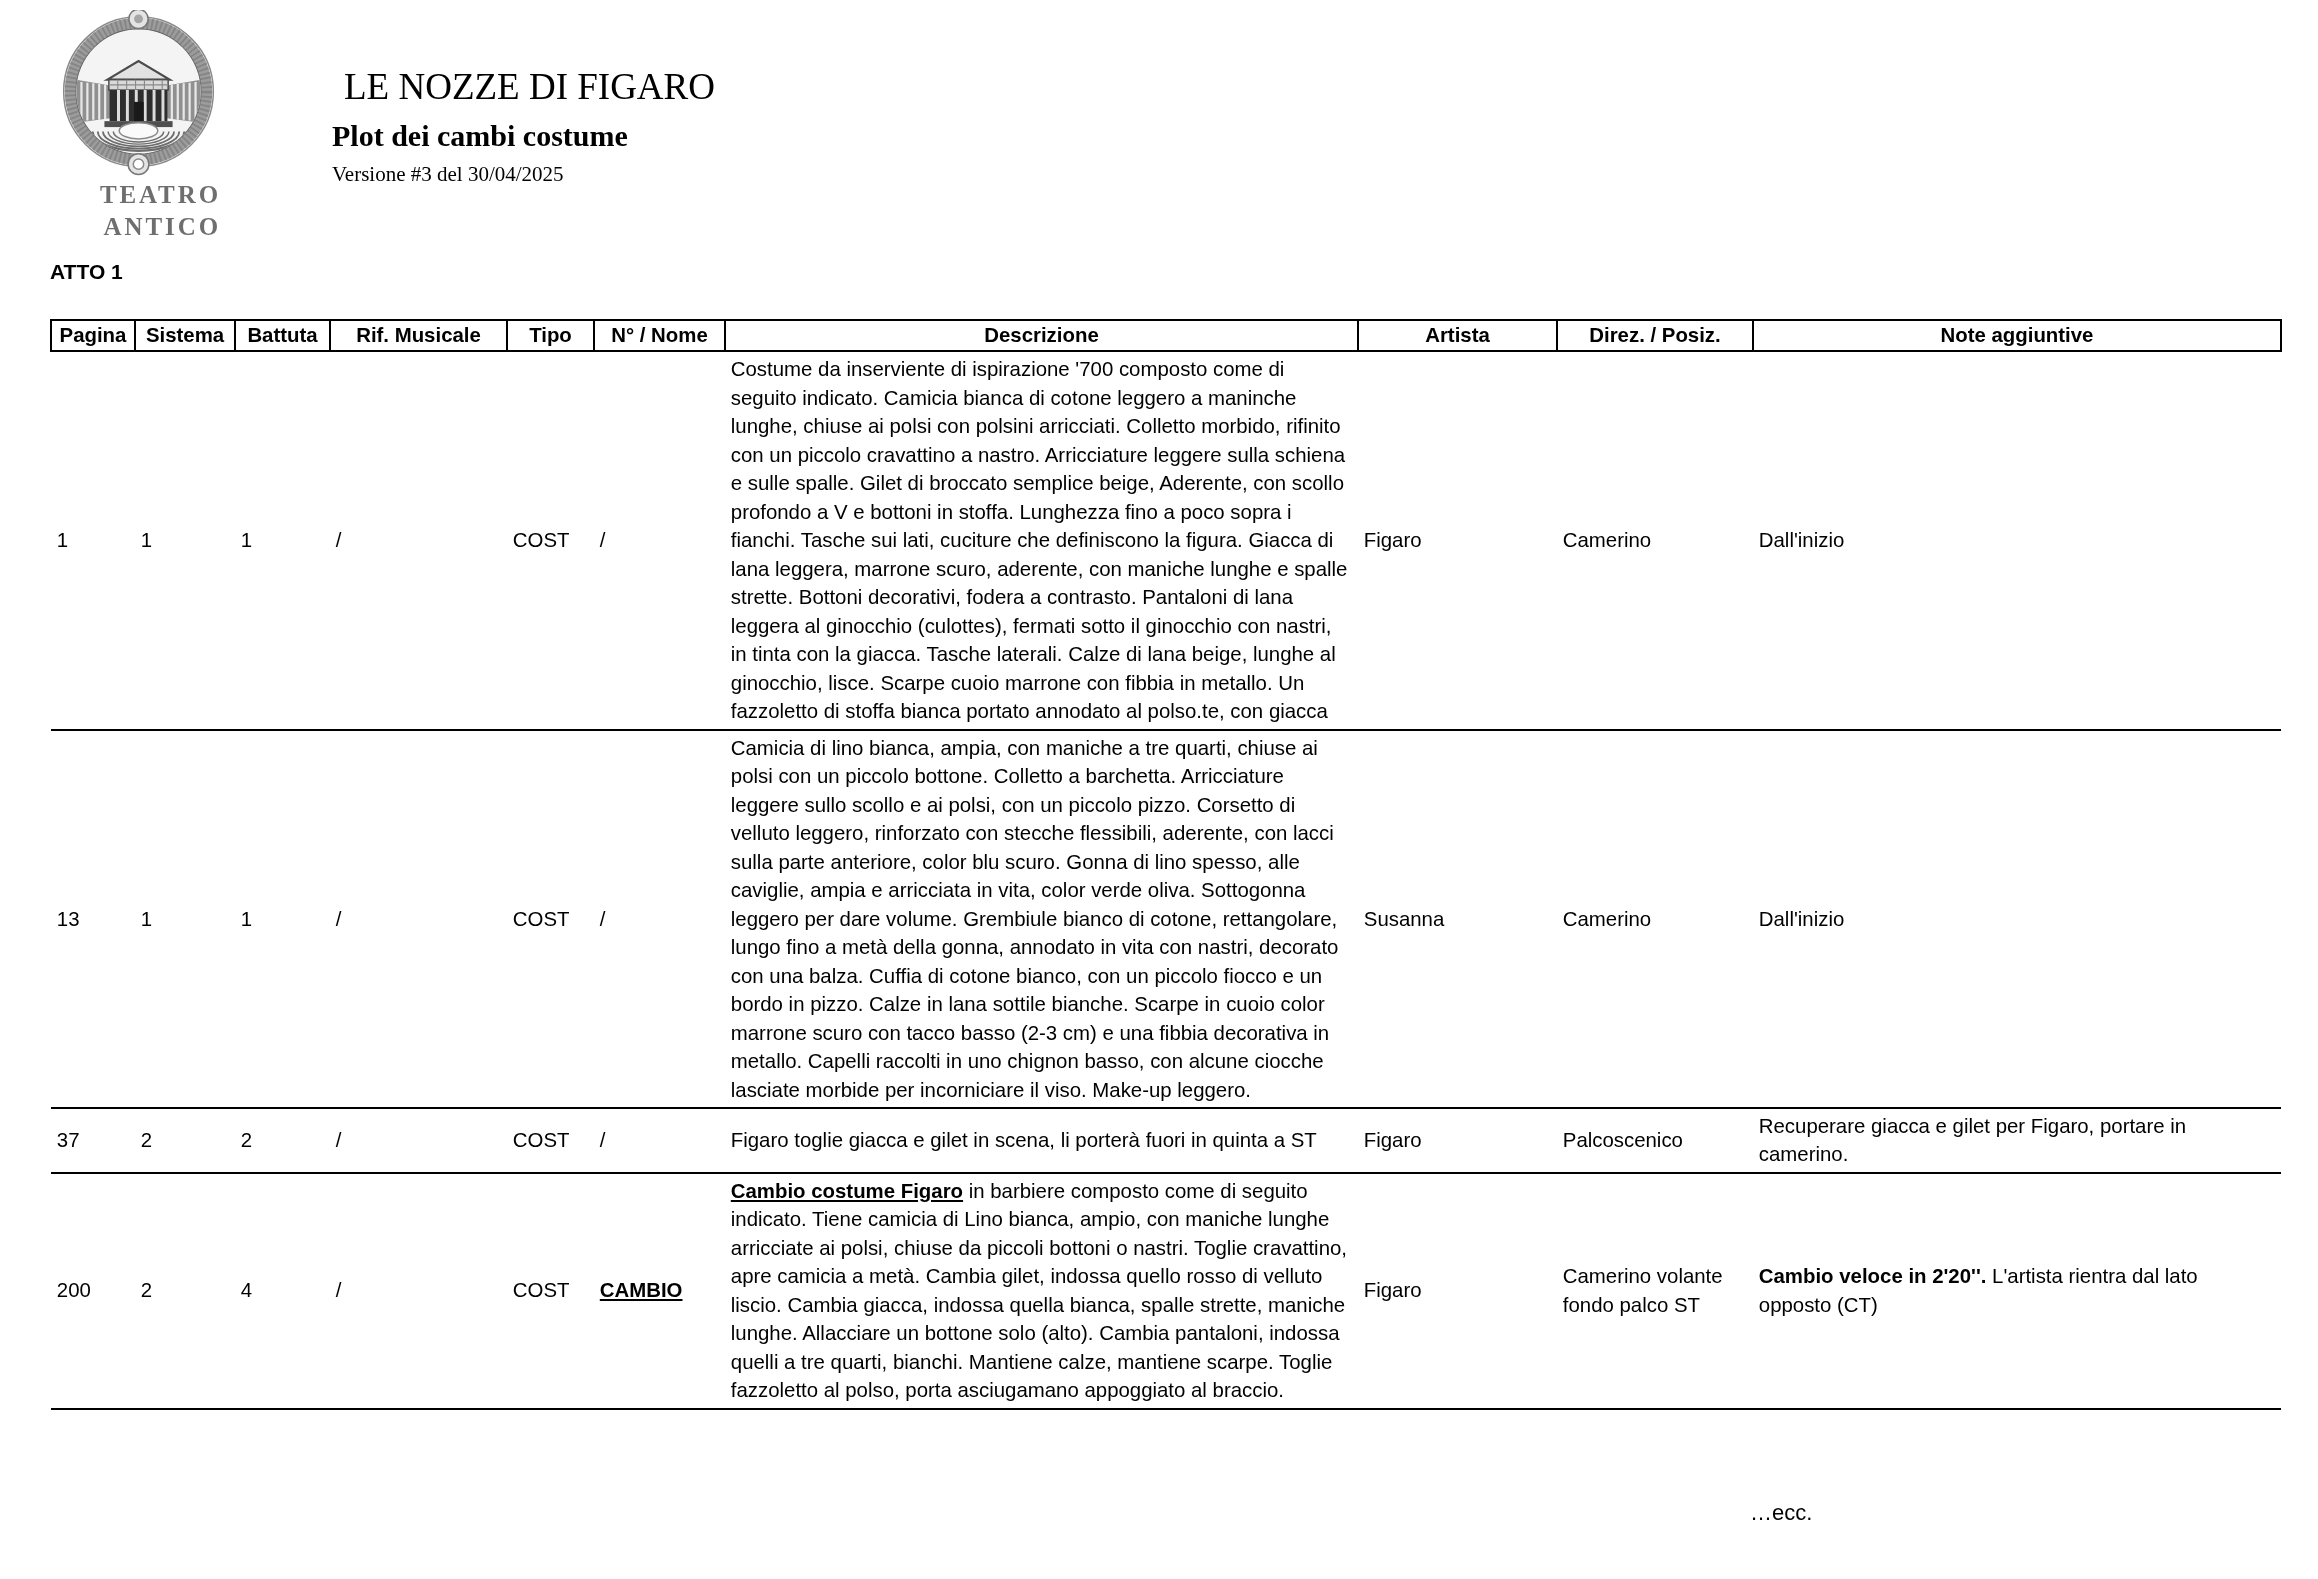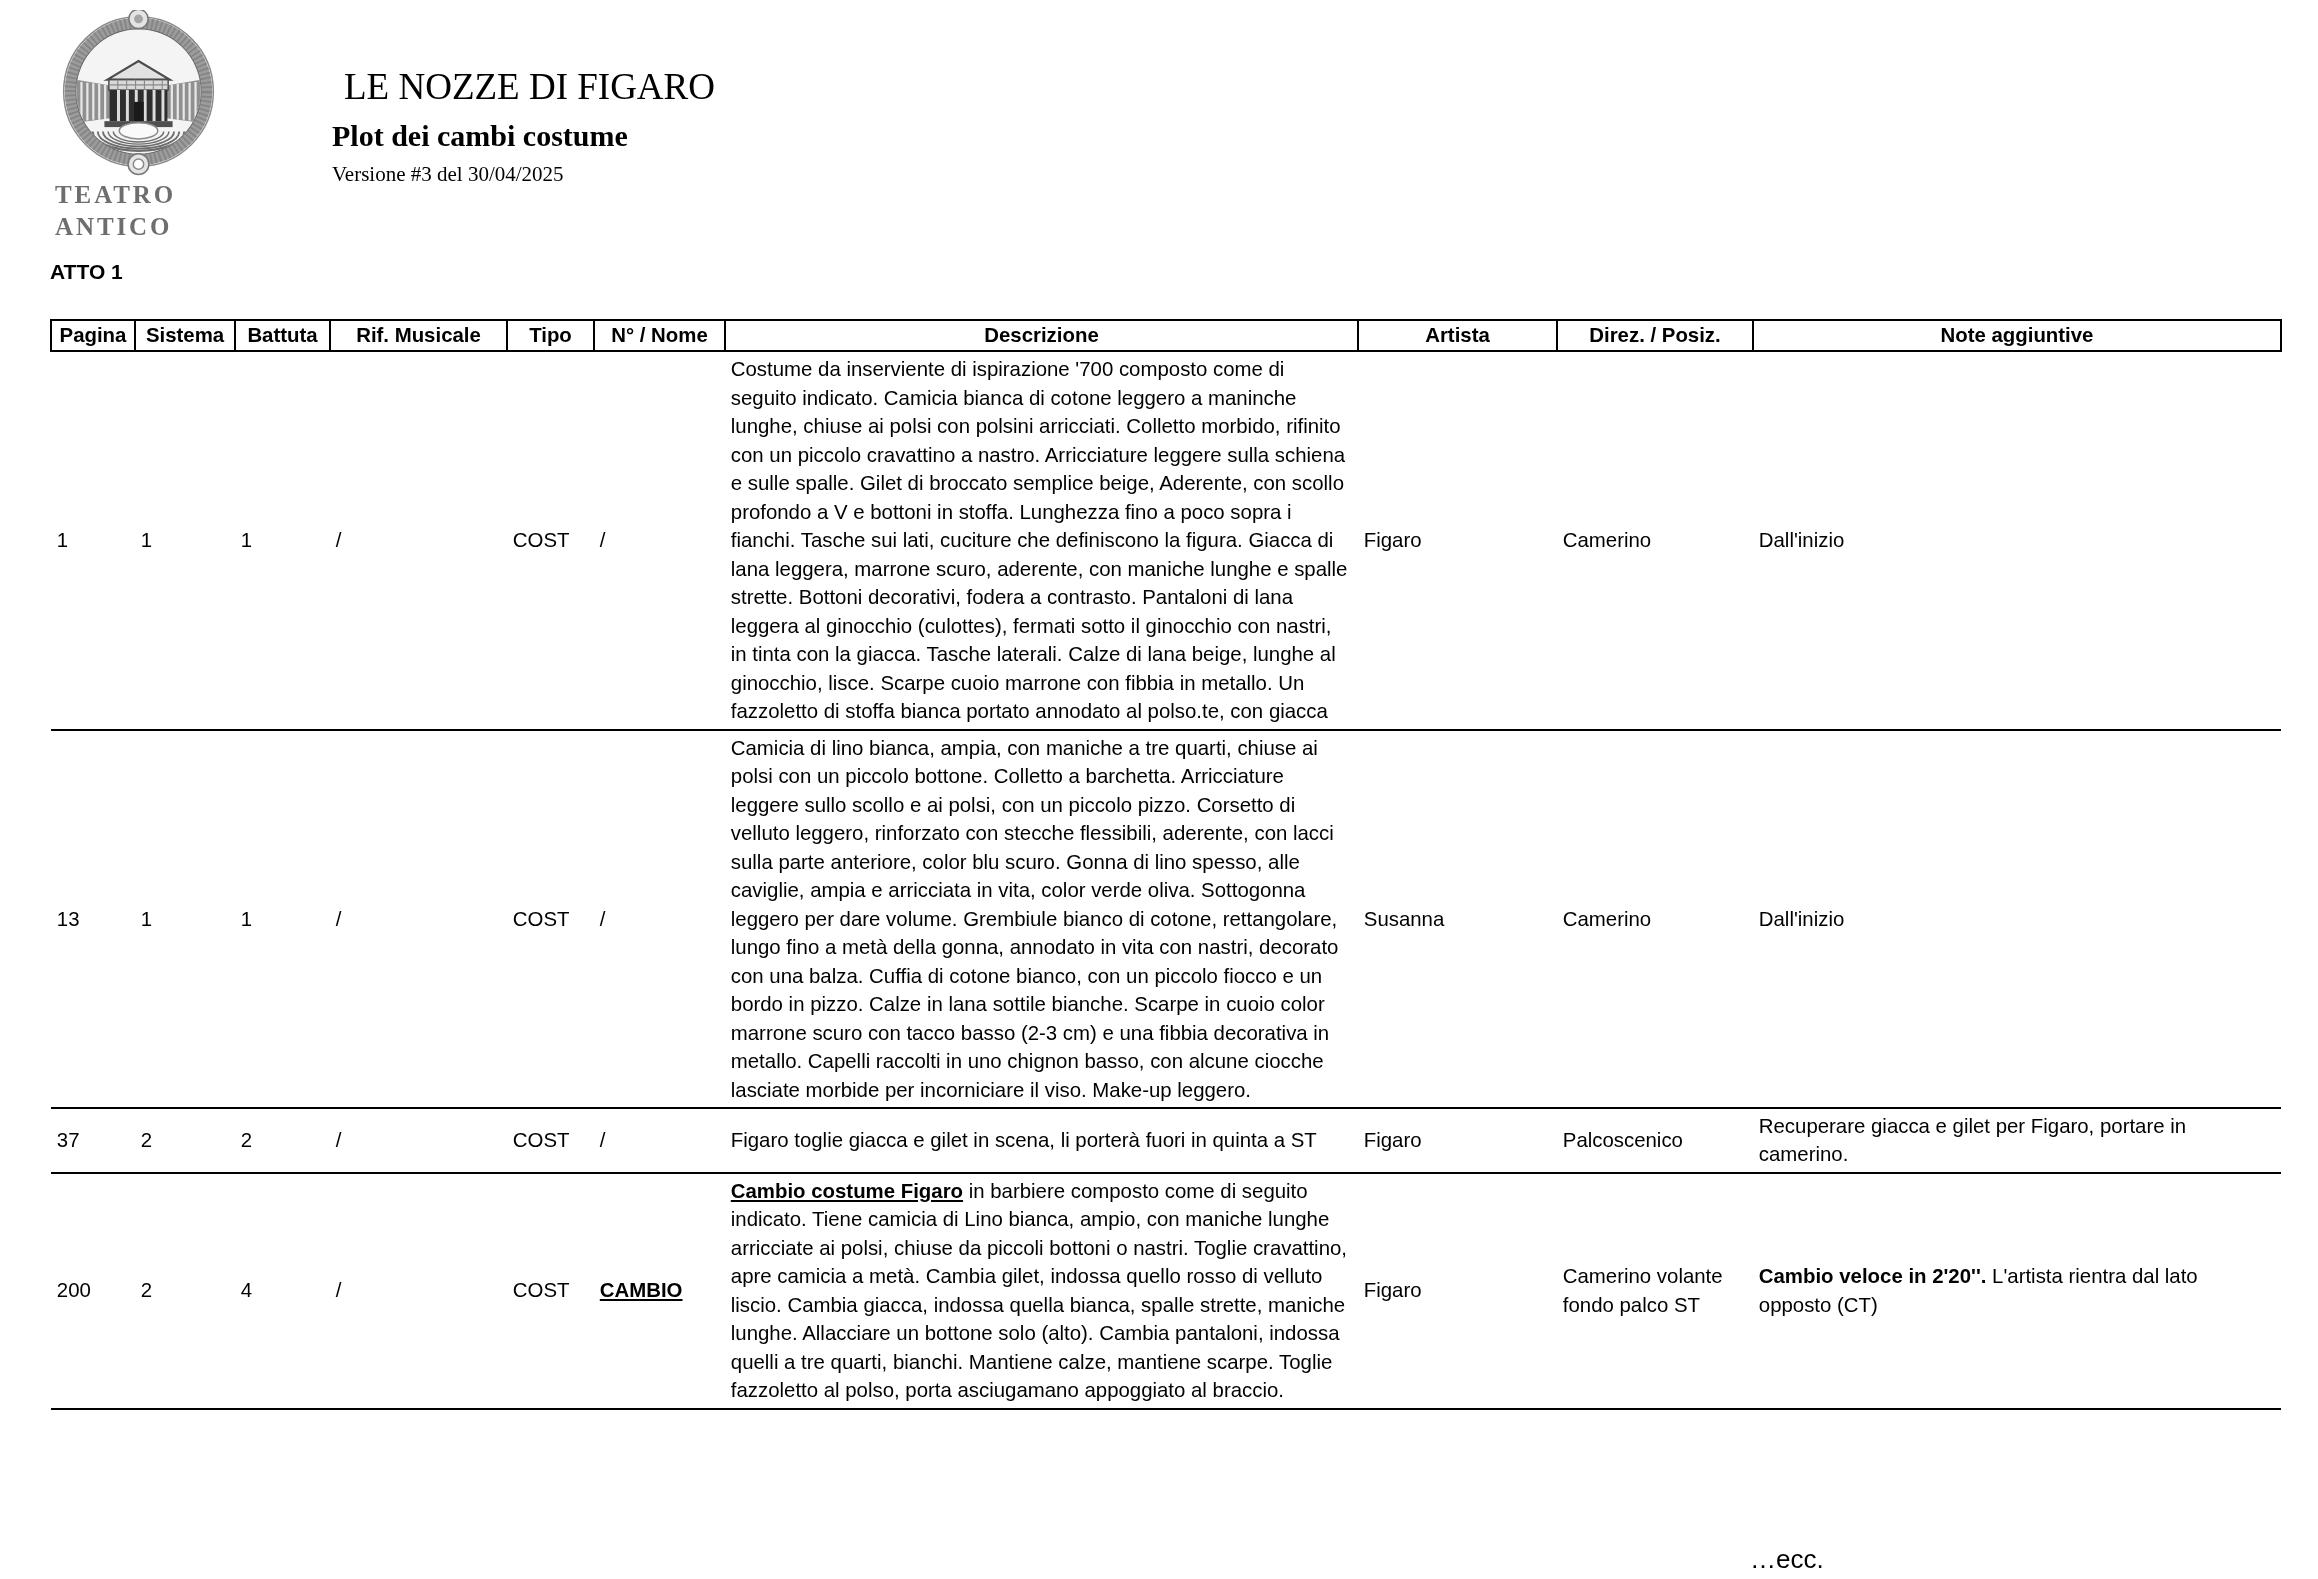--- a/index.html
+++ b/index.html
@@ -1,20 +1,20 @@
 <!DOCTYPE html>
 <html style="font-size:11.7px"><head>
 <meta charset="utf-8">
 <style>
   html,body{margin:0;padding:0;background:#ffffff;}
   .page{position:relative;width:2319px;height:1579px;background:#fff;color:#000;
         font-family:"Liberation Sans",sans-serif;overflow:hidden;}
 
   
-  .logo{position:absolute;left:55px;top:10.2px;width:166px;text-align:left;}
+  .logo{position:absolute;left:55px;top:10.2px;width:166px;text-align:right;}
   .logo svg{display:block;margin:0 auto;}
   .logo-text{margin-top:2.9px;font-family:"Liberation Serif",serif;font-weight:bold;
              font-size:25px;line-height:32px;color:#6e6e6e;letter-spacing:2.9px;}
   .logo-text span{display:block;}
 
   .title-block{position:absolute;left:332px;top:54px;font-family:"Liberation Serif",serif;}
   .doc-title{margin:12px;font-size:37px;line-height:41px;font-weight:normal;text-align:center;}
   .doc-subtitle{margin:8.8px 0 0 0;font-size:30px;line-height:34px;font-weight:bold;}
   .doc-version{margin-top:10.2px;font-size:21px;line-height:23.4px;font-weight:normal;}
 
@@ -25,21 +25,21 @@
              table-layout:fixed;font-size:20.4px;}
   table.plot th{border:2.2px solid #000;font-size:20.4px;font-weight:bold;text-align:center;
                 padding:2.2px 2.9px;height:25px;overflow:hidden;white-space:nowrap;}
   table.plot td{padding:2.9px 5.8px;line-height:28.5px;vertical-align:middle;
                 border-bottom:2.2px solid #000;word-wrap:break-word;}
   table.plot tr.last td{border-bottom-width:2.9px;}
   td.c-desc{padding-left:2.9px;padding-right:4.4px;}
   .bu{font-weight:bold;text-decoration:underline;text-align:right;}
   .b{font-weight:bold;}
 
-  .footer-more{position:absolute;left:1750px;top:1544px;font-size:26px;}
+  .footer-more{position:absolute;left:1750px;top:1500px;font-size:22px;}
 </style>
 </head>
 <body>
 
 <div class="page">
 
   <div class="logo">
     <svg width="163" height="166" viewBox="0 0 220 224">
       <defs>
         <clipPath id="scene">

